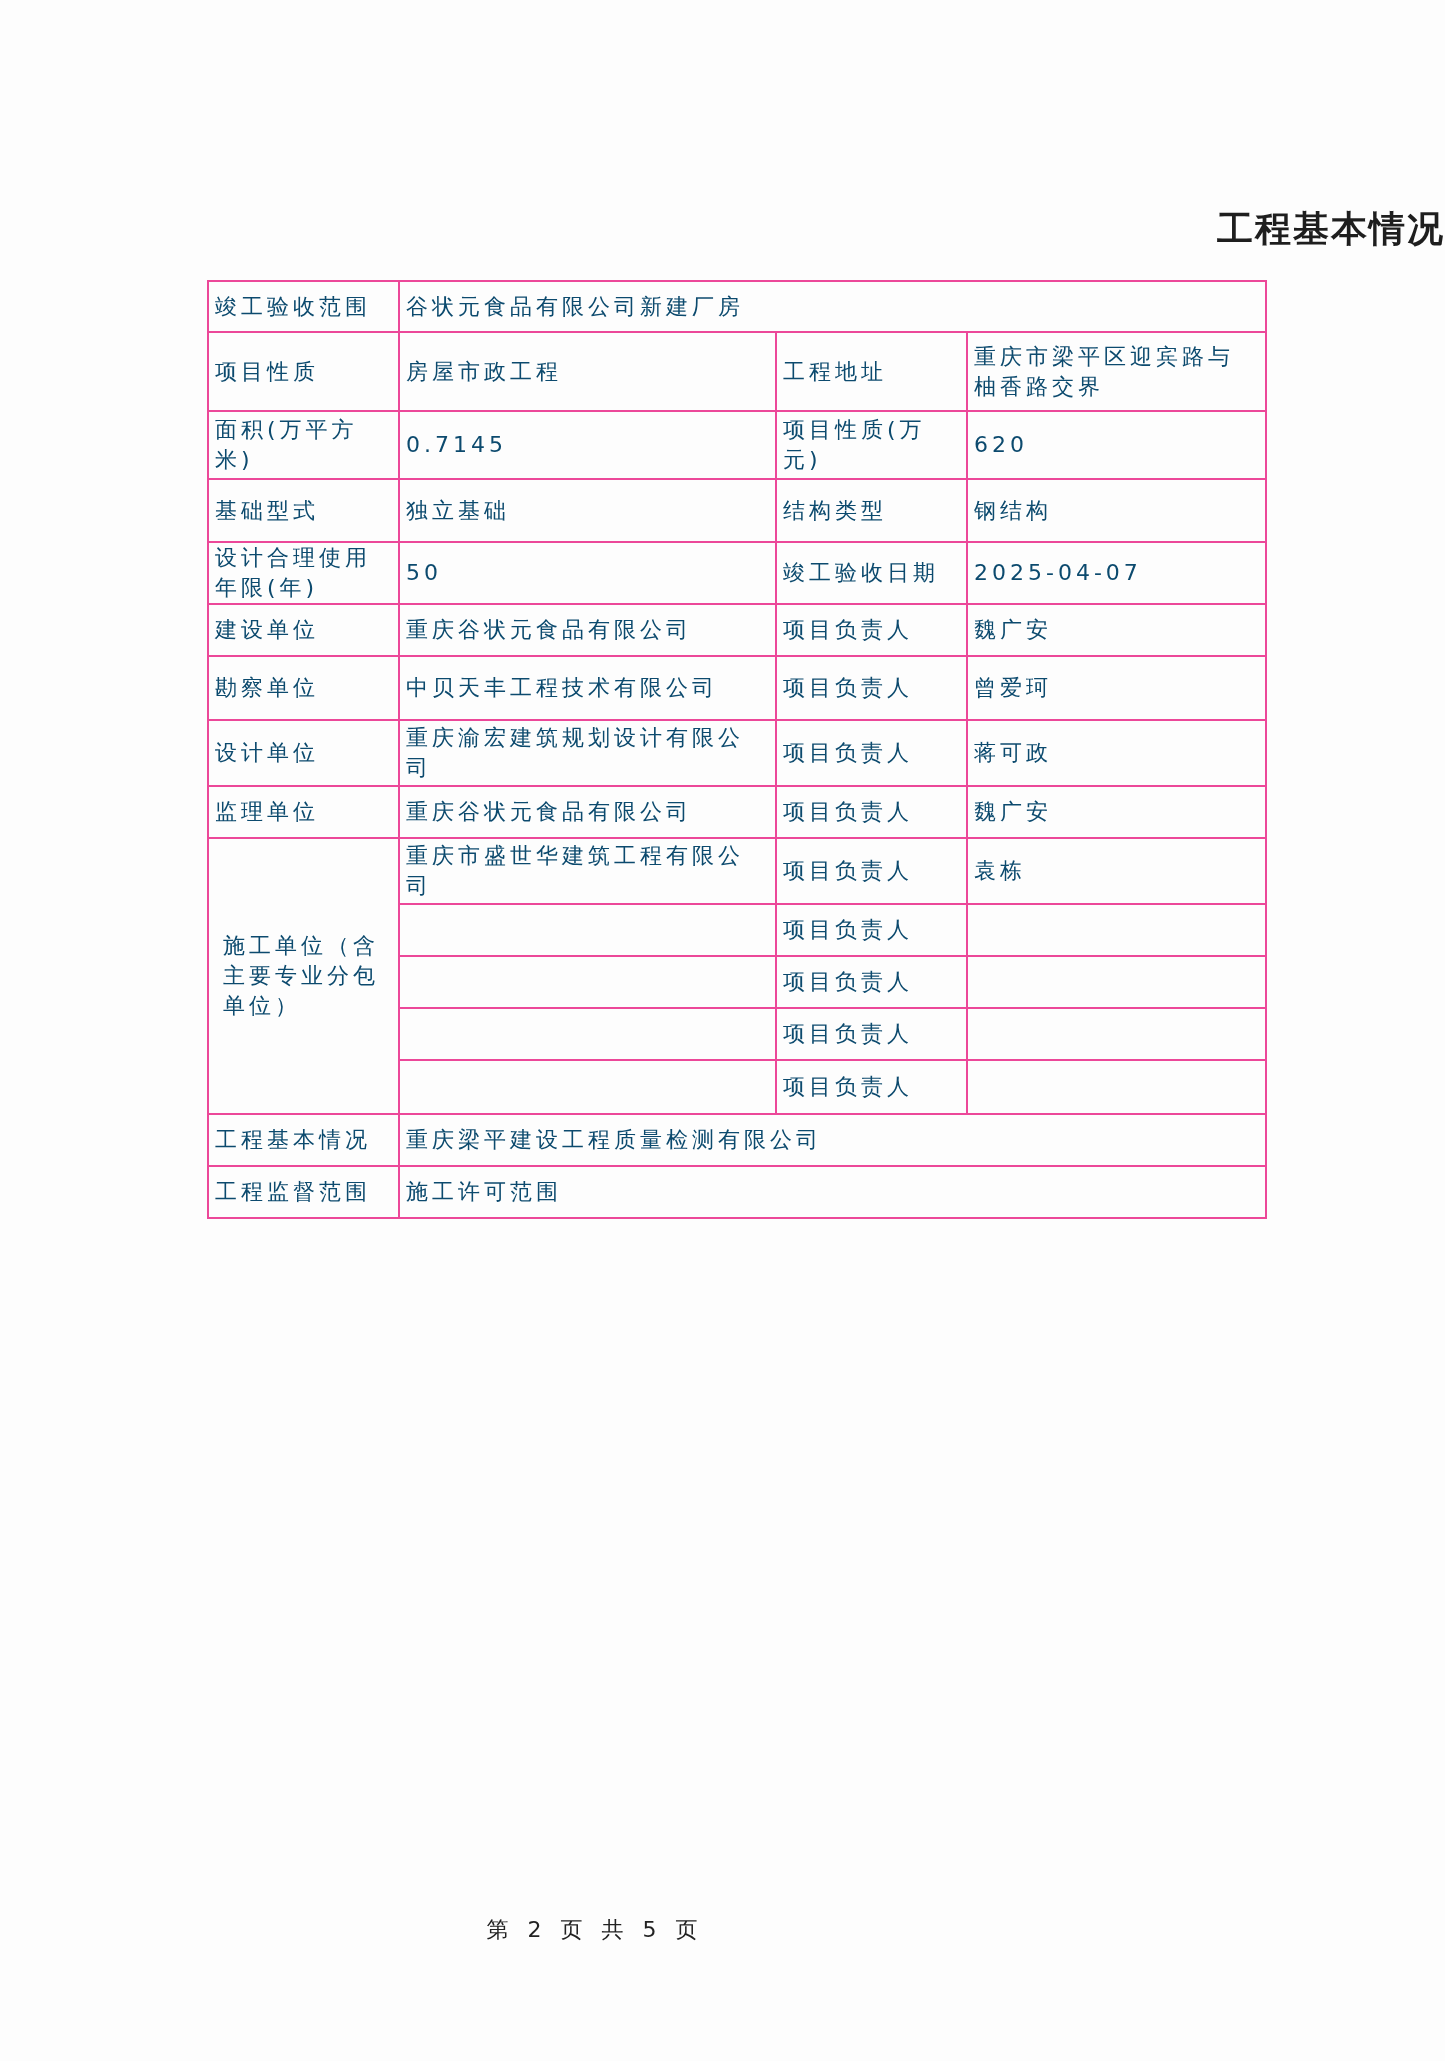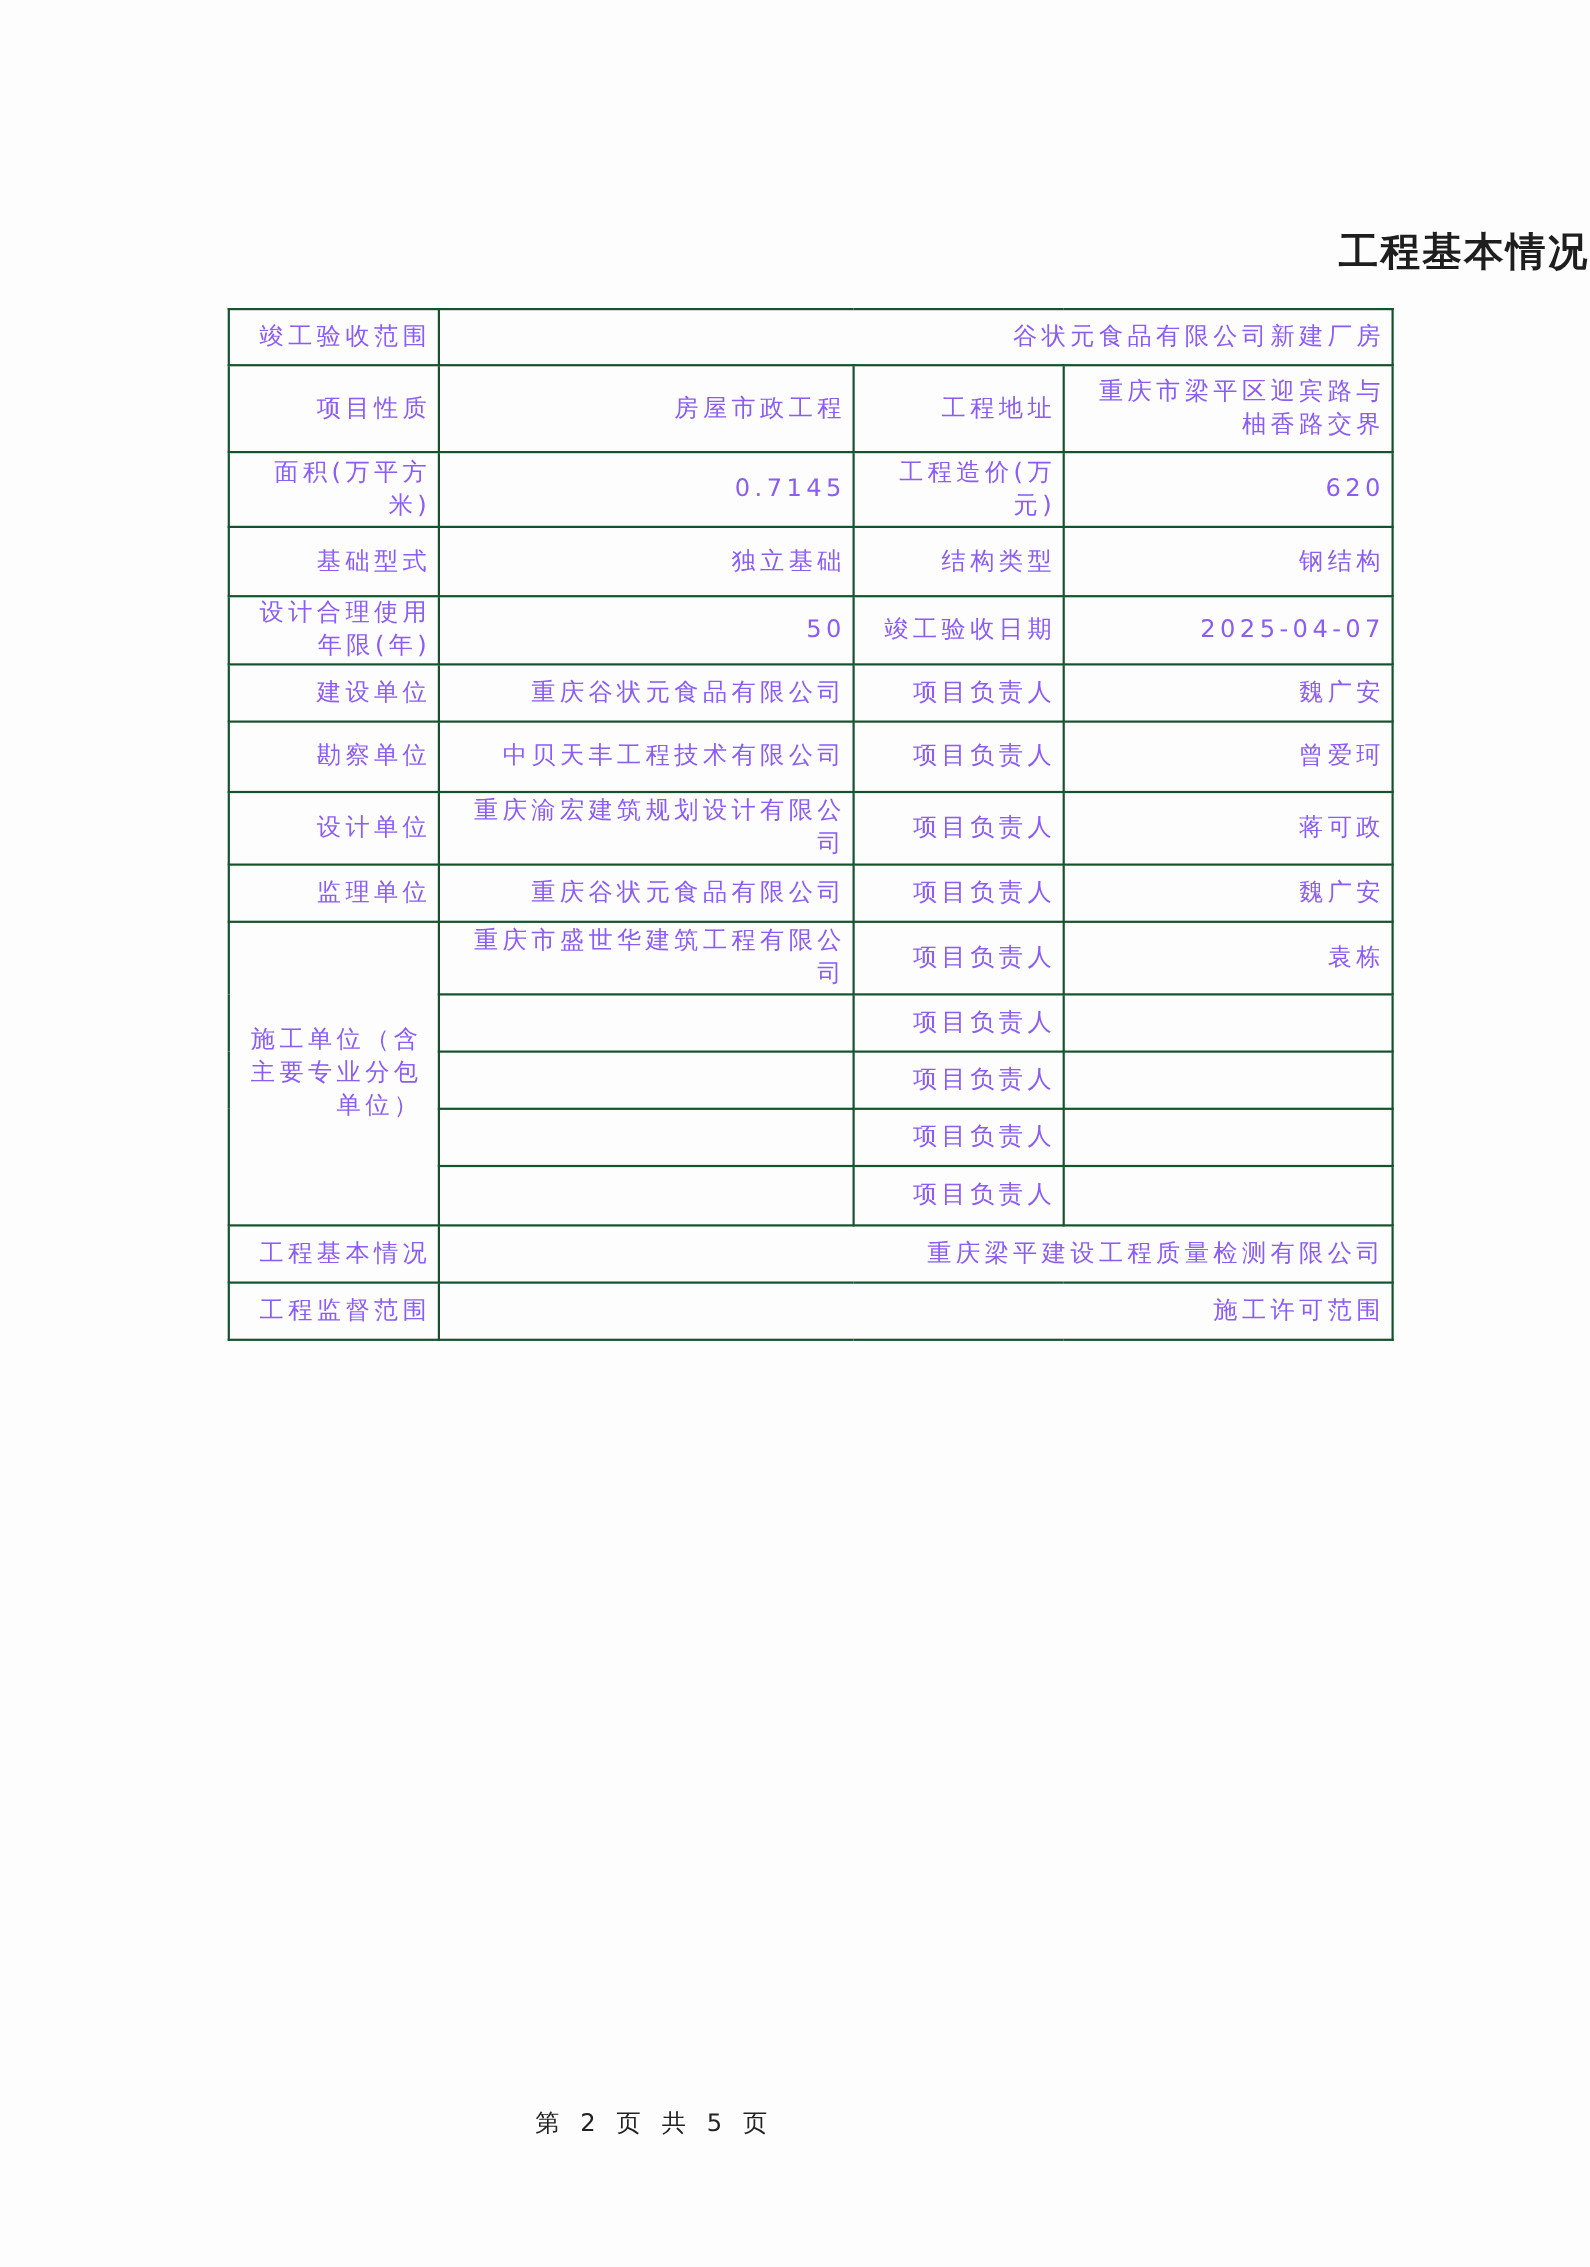--- a/index.html
+++ b/index.html
@@ -1,19 +1,19 @@
 <!DOCTYPE html>
 <html><head>
 <meta charset="utf-8">
 <style>
   html, body { margin:0; padding:0; }
   body { width:1445px; height:2061px; background:#fdfdfd; position:relative; font-family:"DejaVu Sans", sans-serif; color:#2a2a2a; overflow:hidden; }
   .title { position:absolute; top:205px; left:0; width:1445px; text-align:right; font-size:36px; font-weight:bold; letter-spacing:2px; color:#1e1e1e; }
   table.info { position:absolute; top:280px; left:207px; width:1058px; border-collapse:collapse; table-layout:fixed; }
-  table.info td { border:2px solid #14532d; text-align:right; vertical-align:middle; font-size:22px; line-height:30px; letter-spacing:4px; padding:0 6px; color:#8b5cf6; }
+  table.info td { border:2px solid #ec4899; text-align:left; vertical-align:middle; font-size:22px; line-height:30px; letter-spacing:4px; padding:0 6px; color:#0c4a6e; }
   .footer { position:absolute; top:1915px; left:0; width:1190px; text-align:center; font-size:22px; letter-spacing:6px; color:#222; }
 </style>
 </head>
 <body>
 
 <div class="title">工程基本情况</div>
 
 <table class="info">
   <colgroup>
     <col style="width:191px">
@@ -28,21 +28,21 @@
   </tr>
   <tr style="height:79px">
     <td>项目性质</td>
     <td>房屋市政工程</td>
     <td>工程地址</td>
     <td>重庆市梁平区迎宾路与柚香路交界</td>
   </tr>
   <tr style="height:68px">
     <td>面积(万平方米)</td>
     <td>0.7145</td>
-    <td>工程造价(万元)</td>
+    <td>项目性质(万元)</td>
     <td>620</td>
   </tr>
   <tr style="height:63px">
     <td>基础型式</td>
     <td>独立基础</td>
     <td>结构类型</td>
     <td>钢结构</td>
   </tr>
   <tr style="height:50px">
     <td>设计合理使用年限(年)</td>

